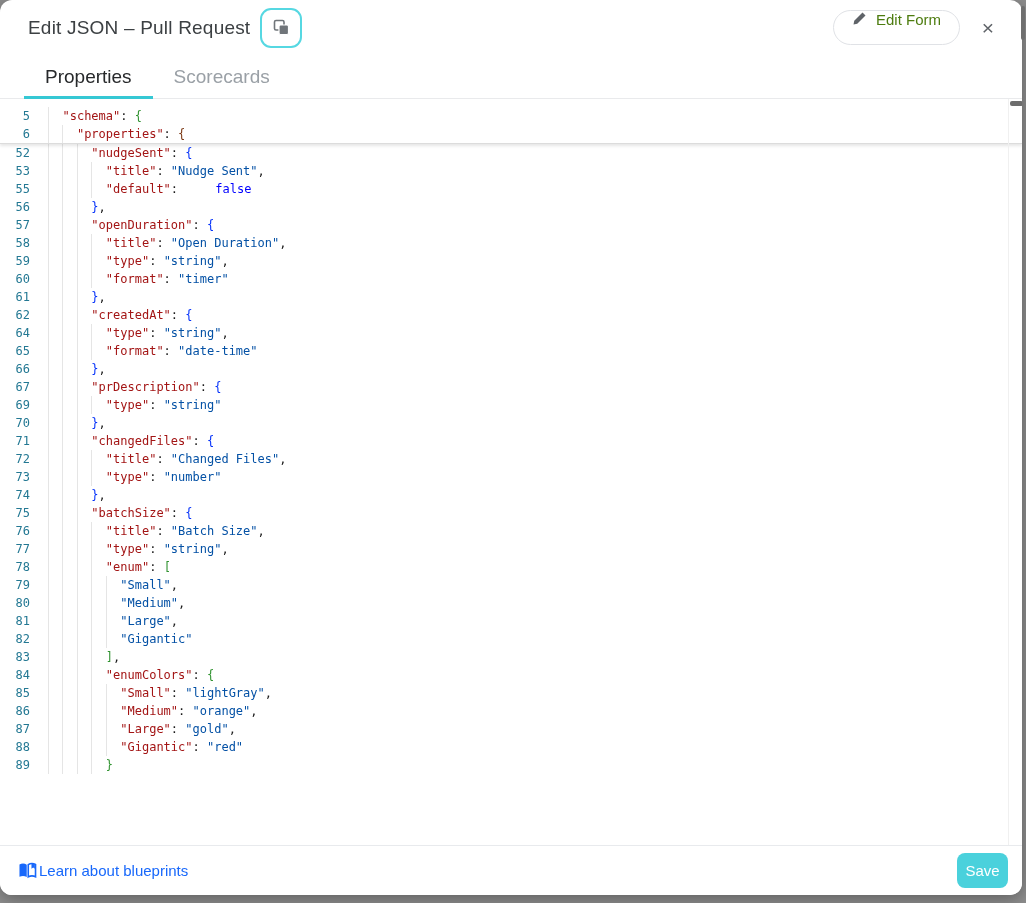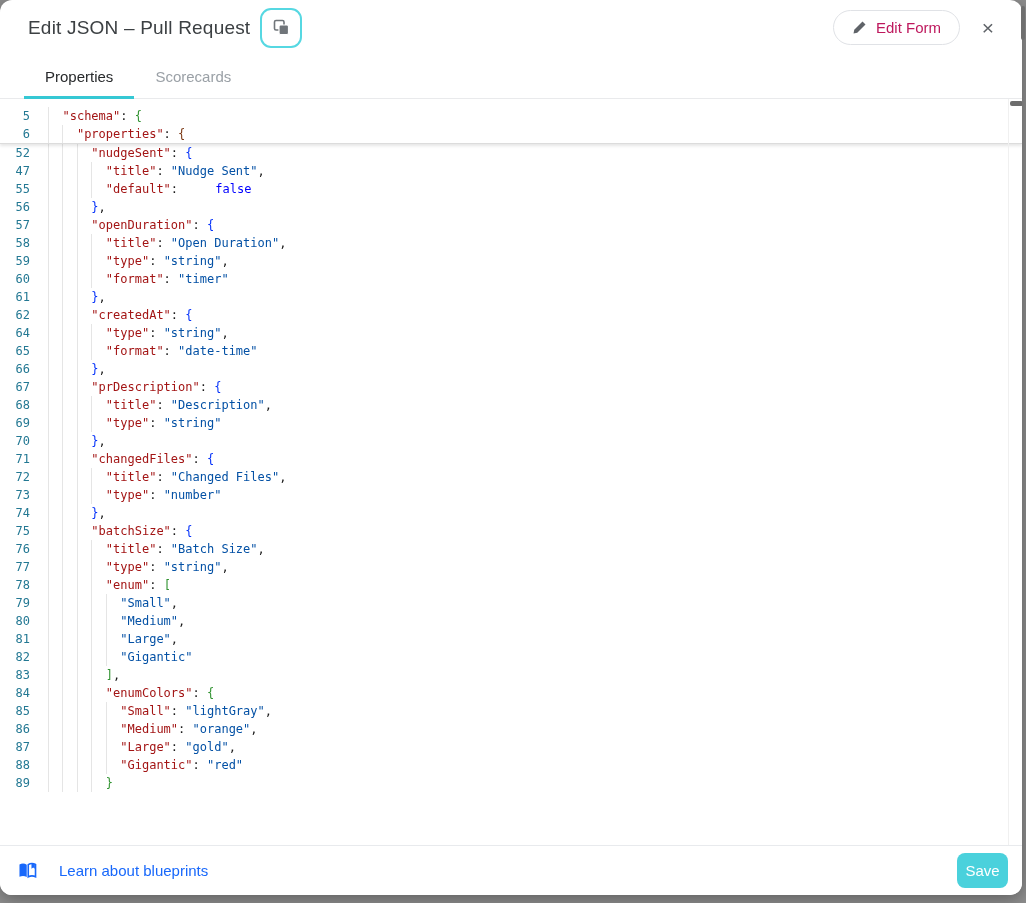--- a/index.html
+++ b/index.html
@@ -32,25 +32,25 @@
     margin-left:10px;
     width:42px; height:40px;
     border:2px solid #56d8e2; border-radius:11px;
     background:#fff;
     display:flex; align-items:center; justify-content:center;
     cursor:pointer;
   }
   .header-spacer { flex:1; }
   .edit-form-btn {
     height:35px;
-    display:flex; align-items:center; gap:9px;
+    display:flex; gap:9px;
     padding:0 18px;
     background:#fff;
     border:1px solid #e0e2e6; border-radius:18px;
-    font-size:15px; color:#be185d;
+    font-size:15px; color:#4d7c0f;
     cursor:pointer;
     font-family:"Liberation Sans", sans-serif;
   }
   .close-btn {
     margin-left:14px;
     width:28px; height:28px;
     border:none; background:transparent;
     font-size:21px; line-height:28px; color:#5f6368;
     cursor:pointer;
   }
@@ -58,21 +58,21 @@
   .tab-bar {
     height:44px;
     display:flex; align-items:stretch;
     padding-left:24px;
     border-bottom:1px solid #e9eaec;
   }
   .tab {
     position:relative;
     display:flex; align-items:center;
     padding:0 21px;
-    font-size:15px;
+    font-size:19px;
     color:#9aa0a6;
     cursor:pointer;
   }
   .tab.active { color:#27292b; font-weight:500; }
   .tab.active::after {
     content:"";
     position:absolute; left:0; right:0; bottom:-1px;
     height:3px; background:var(--accent);
   }
   
@@ -122,21 +122,21 @@
   }
   
   .footer {
     height:50px;
     border-top:1px solid #e8eaed;
     display:flex; align-items:center;
     padding:0 14px 0 18px;
     background:#fff;
   }
   .learn-link {
-    display:flex; align-items:center; gap:22px;
+    display:flex; align-items:center; gap:2px;
     font-size:15px; color:var(--link);
     text-decoration:none; cursor:pointer;
   }
   .footer-spacer { flex:1; }
   .save-btn {
     width:51px; height:35px;
     background:var(--save);
     color:#fff; font-size:15px;
     border:none; border-radius:8px;
     cursor:pointer;
@@ -187,34 +187,33 @@
     </div>
   </div>
 
   <div class="editor">
     <div class="sticky" id="sticky-lines">
         <div class="cl"><span class="ln">5</span><span class="ct"><span class="ig">  </span><span class="tk-k">"schema"</span><span class="tk-p">: </span><span class="tk-b2">{</span></span></div>
         <div class="cl"><span class="ln">6</span><span class="ct"><span class="ig">  </span><span class="ig">  </span><span class="tk-k">"properties"</span><span class="tk-p">: </span><span class="tk-b3">{</span></span></div>
       </div>
     <div class="code-body" id="code-lines">
         <div class="cl"><span class="ln">52</span><span class="ct"><span class="ig">  </span><span class="ig">  </span><span class="ig">  </span><span class="tk-k">"nudgeSent"</span><span class="tk-p">: </span><span class="tk-b1">{</span></span></div>
-        <div class="cl"><span class="ln">47</span><span class="ct"><span class="ig">  </span><span class="ig">  </span><span class="ig">  </span><span class="ig">  </span><span class="tk-k">"title"</span><span class="tk-p">: </span><span class="tk-v">"Nudge Sent"</span><span class="tk-p">,</span></span></div>
+        <div class="cl"><span class="ln">53</span><span class="ct"><span class="ig">  </span><span class="ig">  </span><span class="ig">  </span><span class="ig">  </span><span class="tk-k">"title"</span><span class="tk-p">: </span><span class="tk-v">"Nudge Sent"</span><span class="tk-p">,</span></span></div>
         <div class="cl"><span class="ln">55</span><span class="ct"><span class="ig">  </span><span class="ig">  </span><span class="ig">  </span><span class="ig">  </span><span class="tk-k">"default"</span><span class="tk-p">: </span><span class="tk-w">false</span></span></div>
         <div class="cl"><span class="ln">56</span><span class="ct"><span class="ig">  </span><span class="ig">  </span><span class="ig">  </span><span class="tk-b1">}</span><span class="tk-p">,</span></span></div>
         <div class="cl"><span class="ln">57</span><span class="ct"><span class="ig">  </span><span class="ig">  </span><span class="ig">  </span><span class="tk-k">"openDuration"</span><span class="tk-p">: </span><span class="tk-b1">{</span></span></div>
         <div class="cl"><span class="ln">58</span><span class="ct"><span class="ig">  </span><span class="ig">  </span><span class="ig">  </span><span class="ig">  </span><span class="tk-k">"title"</span><span class="tk-p">: </span><span class="tk-v">"Open Duration"</span><span class="tk-p">,</span></span></div>
         <div class="cl"><span class="ln">59</span><span class="ct"><span class="ig">  </span><span class="ig">  </span><span class="ig">  </span><span class="ig">  </span><span class="tk-k">"type"</span><span class="tk-p">: </span><span class="tk-v">"string"</span><span class="tk-p">,</span></span></div>
         <div class="cl"><span class="ln">60</span><span class="ct"><span class="ig">  </span><span class="ig">  </span><span class="ig">  </span><span class="ig">  </span><span class="tk-k">"format"</span><span class="tk-p">: </span><span class="tk-v">"timer"</span></span></div>
         <div class="cl"><span class="ln">61</span><span class="ct"><span class="ig">  </span><span class="ig">  </span><span class="ig">  </span><span class="tk-b1">}</span><span class="tk-p">,</span></span></div>
         <div class="cl"><span class="ln">62</span><span class="ct"><span class="ig">  </span><span class="ig">  </span><span class="ig">  </span><span class="tk-k">"createdAt"</span><span class="tk-p">: </span><span class="tk-b1">{</span></span></div>
         <div class="cl"><span class="ln">64</span><span class="ct"><span class="ig">  </span><span class="ig">  </span><span class="ig">  </span><span class="ig">  </span><span class="tk-k">"type"</span><span class="tk-p">: </span><span class="tk-v">"string"</span><span class="tk-p">,</span></span></div>
         <div class="cl"><span class="ln">65</span><span class="ct"><span class="ig">  </span><span class="ig">  </span><span class="ig">  </span><span class="ig">  </span><span class="tk-k">"format"</span><span class="tk-p">: </span><span class="tk-v">"date-time"</span></span></div>
         <div class="cl"><span class="ln">66</span><span class="ct"><span class="ig">  </span><span class="ig">  </span><span class="ig">  </span><span class="tk-b1">}</span><span class="tk-p">,</span></span></div>
         <div class="cl"><span class="ln">67</span><span class="ct"><span class="ig">  </span><span class="ig">  </span><span class="ig">  </span><span class="tk-k">"prDescription"</span><span class="tk-p">: </span><span class="tk-b1">{</span></span></div>
-        <div class="cl"><span class="ln">68</span><span class="ct"><span class="ig">  </span><span class="ig">  </span><span class="ig">  </span><span class="ig">  </span><span class="tk-k">"title"</span><span class="tk-p">: </span><span class="tk-v">"Description"</span><span class="tk-p">,</span></span></div>
         <div class="cl"><span class="ln">69</span><span class="ct"><span class="ig">  </span><span class="ig">  </span><span class="ig">  </span><span class="ig">  </span><span class="tk-k">"type"</span><span class="tk-p">: </span><span class="tk-v">"string"</span></span></div>
         <div class="cl"><span class="ln">70</span><span class="ct"><span class="ig">  </span><span class="ig">  </span><span class="ig">  </span><span class="tk-b1">}</span><span class="tk-p">,</span></span></div>
         <div class="cl"><span class="ln">71</span><span class="ct"><span class="ig">  </span><span class="ig">  </span><span class="ig">  </span><span class="tk-k">"changedFiles"</span><span class="tk-p">: </span><span class="tk-b1">{</span></span></div>
         <div class="cl"><span class="ln">72</span><span class="ct"><span class="ig">  </span><span class="ig">  </span><span class="ig">  </span><span class="ig">  </span><span class="tk-k">"title"</span><span class="tk-p">: </span><span class="tk-v">"Changed Files"</span><span class="tk-p">,</span></span></div>
         <div class="cl"><span class="ln">73</span><span class="ct"><span class="ig">  </span><span class="ig">  </span><span class="ig">  </span><span class="ig">  </span><span class="tk-k">"type"</span><span class="tk-p">: </span><span class="tk-v">"number"</span></span></div>
         <div class="cl"><span class="ln">74</span><span class="ct"><span class="ig">  </span><span class="ig">  </span><span class="ig">  </span><span class="tk-b1">}</span><span class="tk-p">,</span></span></div>
         <div class="cl"><span class="ln">75</span><span class="ct"><span class="ig">  </span><span class="ig">  </span><span class="ig">  </span><span class="tk-k">"batchSize"</span><span class="tk-p">: </span><span class="tk-b1">{</span></span></div>
         <div class="cl"><span class="ln">76</span><span class="ct"><span class="ig">  </span><span class="ig">  </span><span class="ig">  </span><span class="ig">  </span><span class="tk-k">"title"</span><span class="tk-p">: </span><span class="tk-v">"Batch Size"</span><span class="tk-p">,</span></span></div>
         <div class="cl"><span class="ln">77</span><span class="ct"><span class="ig">  </span><span class="ig">  </span><span class="ig">  </span><span class="ig">  </span><span class="tk-k">"type"</span><span class="tk-p">: </span><span class="tk-v">"string"</span><span class="tk-p">,</span></span></div>
         <div class="cl"><span class="ln">78</span><span class="ct"><span class="ig">  </span><span class="ig">  </span><span class="ig">  </span><span class="ig">  </span><span class="tk-k">"enum"</span><span class="tk-p">: </span><span class="tk-b2">[</span></span></div>

